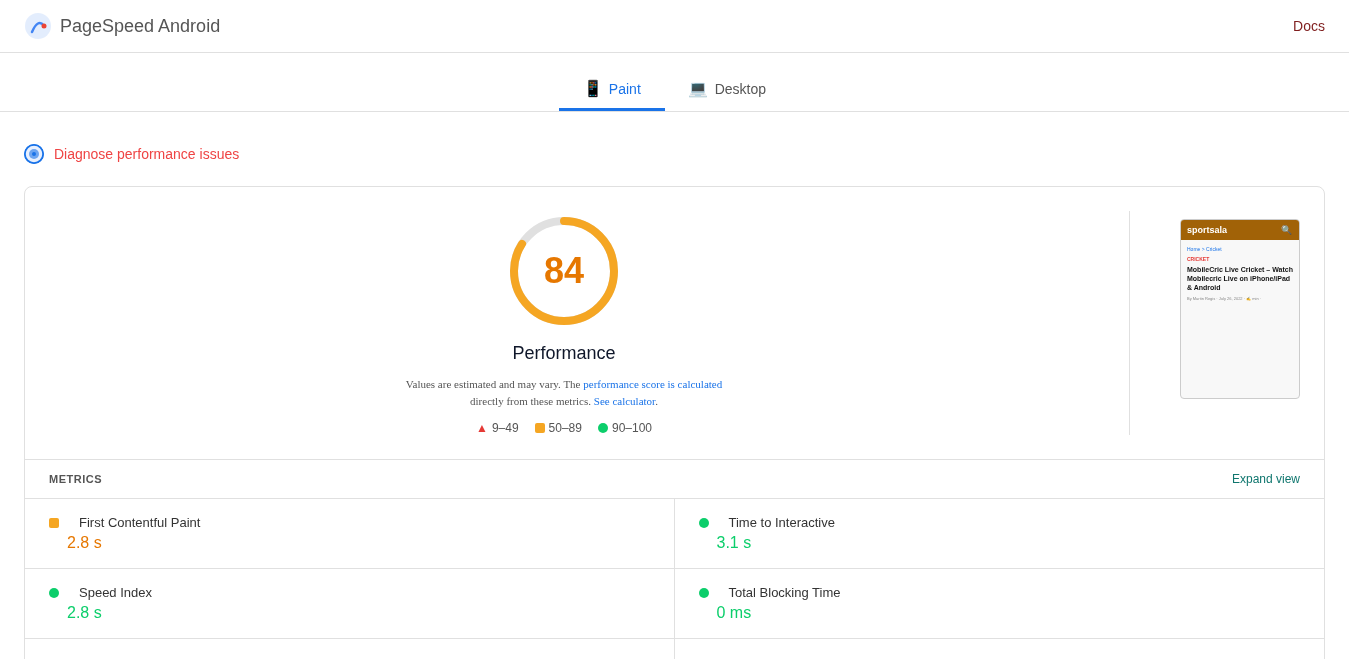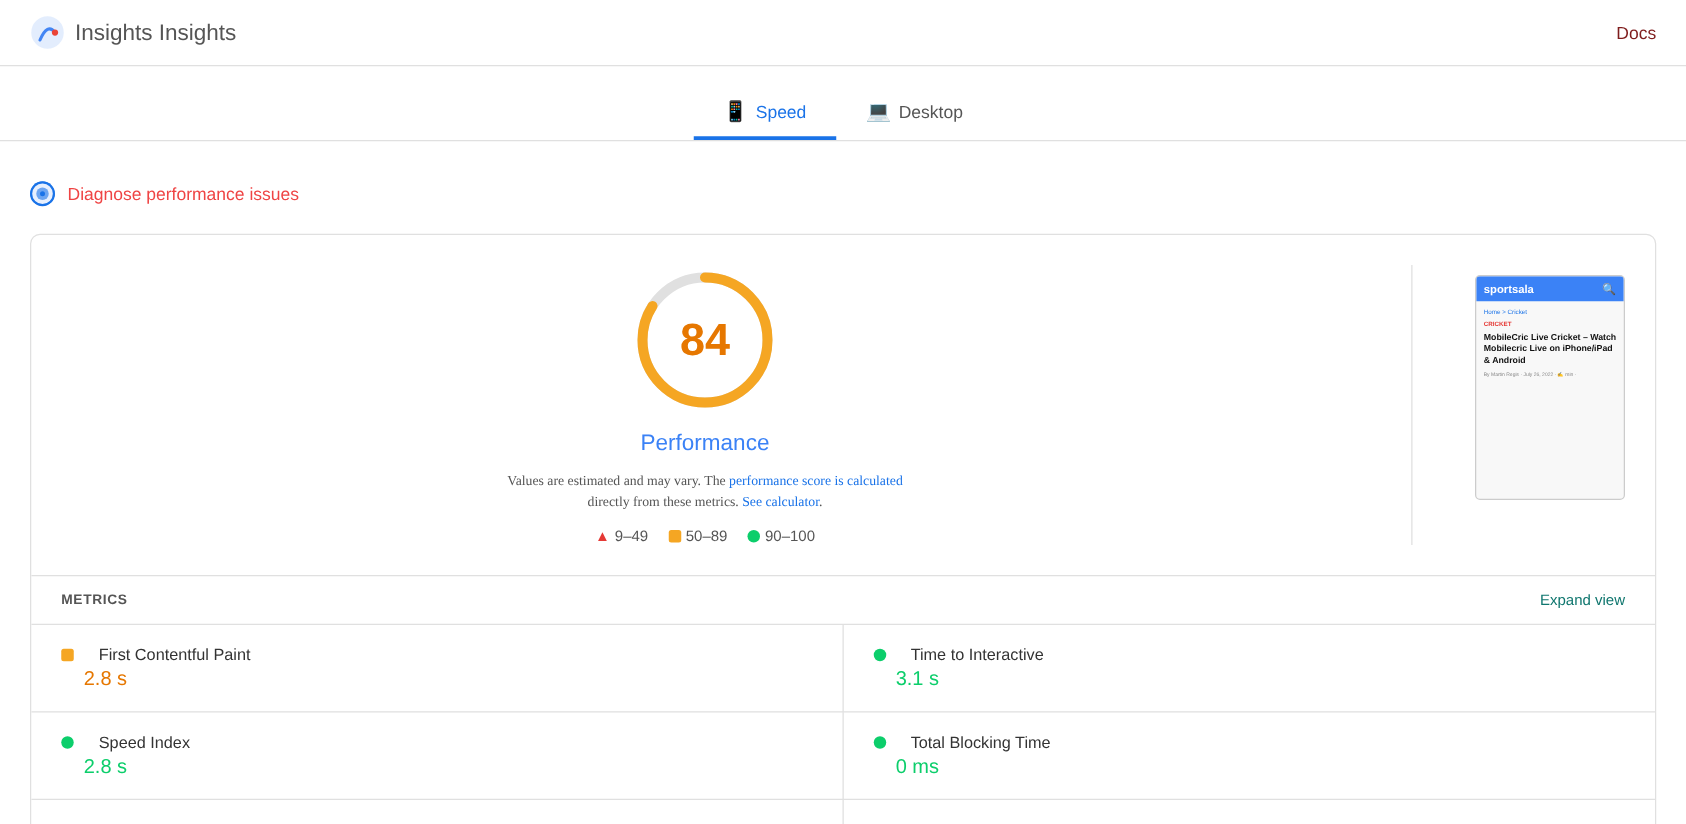--- a/index.html
+++ b/index.html
@@ -122,21 +122,21 @@
       top: 50%;
       left: 50%;
       transform: translate(-50%, -50%);
       font-size: 36px;
       font-weight: 700;
       color: #e67700;
     }
 
     .score-label {
       font-size: 18px;
-      color: #3b82f6;
+      color: #0f172a;
       margin-bottom: 12px;
       text-align: right;
     }
     .score-note {
       font-size: 11px;
       color: #555;
       text-align: center;
       line-height: 1.5;
       max-width: 320px;
       margin-bottom: 12px;
@@ -190,21 +190,21 @@
       width: 120px;
       height: 180px;
       border: 1px solid #ccc;
       border-radius: 4px;
       overflow: hidden;
       background: #f8f8f8;
       display: flex;
       flex-direction: column;
     }
     .screenshot-header {
-      background: #3b82f6;
+      background: #a16207;
       height: 20px;
       display: flex;
       align-items: center;
       justify-content: space-between;
       padding: 0 6px;
     }
     .screenshot-logo-text {
       color: #fff;
       font-size: 9px;
       font-weight: bold;
@@ -308,29 +308,29 @@
 </head>
 <body>
 
 <div class="header">
   <div class="header-logo">
     <svg class="logo-icon" viewBox="0 0 28 28" fill="none">
       <circle cx="14" cy="14" r="13" fill="#4285F4" opacity="0.15"></circle>
       <path d="M8 20 Q14 6 20 14" stroke="#4285F4" stroke-width="2.5" fill="none" stroke-linecap="round"></path>
       <circle cx="20" cy="14" r="2.5" fill="#EA4335"></circle>
     </svg>
-    <span class="header-title">Insights Insights</span>
+    <span class="header-title">PageSpeed Android</span>
   </div>
   <a class="docs-link">Docs</a>
 </div>
 
 <div class="tabs-container">
   <div class="tab active">
     <span class="tab-icon">📱</span>
-    <span>Speed</span>
+    <span>Paint</span>
   </div>
   <div class="tab">
     <span class="tab-icon">💻</span>
     <span>Desktop</span>
   </div>
 </div>
 
 <div class="diagnose-section">
   <div class="diagnose-icon">
     <svg width="20" height="20" viewBox="0 0 20 20">

